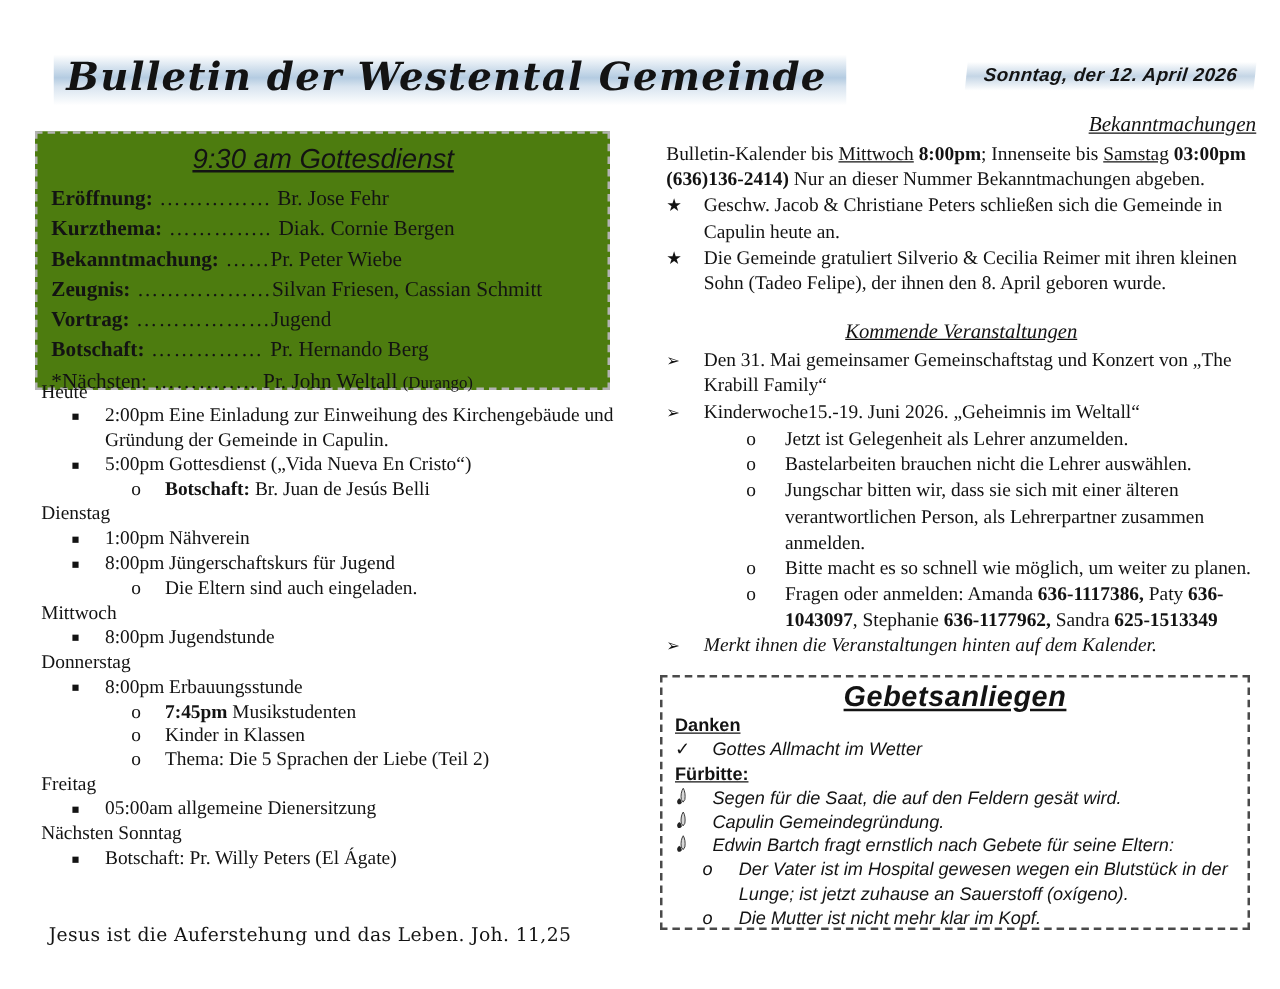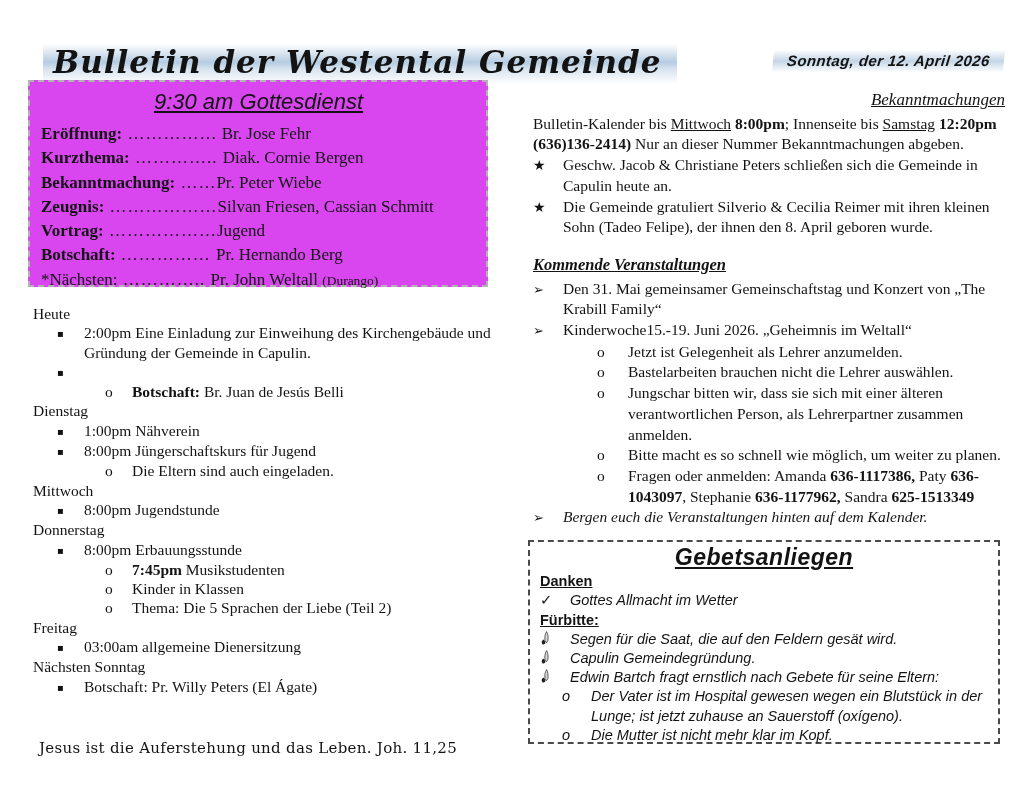--- a/index.html
+++ b/index.html
@@ -41,26 +41,26 @@
     padding: 4px 14px 5px;
     transform: skewX(-6deg);
     background: linear-gradient(180deg, rgba(198,214,230,0) 6%, rgba(186,206,225,0.85) 50%, rgba(255,255,255,0) 94%);
     white-space: nowrap;
   }
 
   
   .service-box {
     position: absolute;
     left: 28px;
-    top: 80px;
+    top: 105px;
     width: 460px;
     height: 207px;
     border: 2px dashed #b3b3b3;
     padding: 5px 10px 6px 11px;
-    background: #d946ef;
+    background: #4d7c0f;
   }
   .service-title {
     text-align: center;
     font-family: "Liberation Sans", sans-serif;
     font-style: italic;
     font-weight: 500;
     font-size: 22px;
     text-decoration: underline;
     margin: 2px 0 7px;
   }
@@ -115,24 +115,25 @@
     text-decoration: underline;
     margin-bottom: 3px;
   }
   .u { text-decoration: underline; }
   .b { font-weight: bold; }
   .star-row { display: flex; }
   .star-row > .bul { flex: none; width: 30px; font-size: 14px; font-family: "DejaVu Sans", sans-serif; }
   .v-gap { height: 17px; }
   .upc-heading {
     font-size: 16.5px;
-    font-weight: bold;
+    font-weight: normal;
     font-style: italic;
     text-decoration: underline;
     margin-bottom: 3px;
+    text-align: center;
   }
   .arrow-row { display: flex; }
   .arrow-row > .bul { flex: none; width: 30px; font-size: 13px; font-family: "DejaVu Sans", sans-serif; padding-top: 1px; }
   .sub-row { display: flex; margin-left: 64px; }
   .sub-row > .bul { flex: none; width: 31px; }
   .it { font-style: italic; }
 
   
   .prayer-box {
     position: absolute;
@@ -197,20 +198,21 @@
   </section>
 
   <section class="schedule">
     <div class="day">Heute</div>
     <div class="r1">
         <span class="bul">▪</span>
         <span>2:00pm Eine Einladung zur Einweihung des Kirchengebäude und Gründung der Gemeinde in Capulin.</span>
       </div>
     <div class="r1">
         <span class="bul">▪</span>
+        <span>5:00pm Gottesdienst („Vida Nueva En Cristo“)</span>
       </div>
     <div class="r2">
         <span class="bul">o</span>
         <span><b class="bd">Botschaft:</b><span> Br. Juan de Jesús Belli</span></span>
       </div>
     <div class="day">Dienstag</div>
     <div class="r1">
         <span class="bul">▪</span>
         <span>1:00pm Nähverein</span>
       </div>
@@ -240,34 +242,34 @@
         <span class="bul">o</span>
         <span>Kinder in Klassen</span>
       </div>
     <div class="r2">
         <span class="bul">o</span>
         <span>Thema: Die 5 Sprachen der Liebe (Teil 2)</span>
       </div>
     <div class="day">Freitag</div>
     <div class="r1">
         <span class="bul">▪</span>
-        <span>03:00am allgemeine Dienersitzung</span>
+        <span>05:00am allgemeine Dienersitzung</span>
       </div>
     <div class="day">Nächsten Sonntag</div>
     <div class="r1">
         <span class="bul">▪</span>
         <span>Botschaft: Pr. Willy Peters (El Ágate)</span>
       </div>
   </section>
 
   <div class="footer-verse">Jesus ist die Auferstehung und das Leben. Joh. 11,25</div>
 
   <section class="right-col">
     <h2 class="ann-heading">Bekanntmachungen</h2>
-    <p class="intro"><span>Bulletin-Kalender bis </span><span class="u">Mittwoch</span><span> </span><span class="b">8:00pm</span><span>; Innenseite bis </span><span class="u">Samstag</span><span> </span><span class="b">12:20pm</span><br><span class="b">(636)136-2414)</span><span> Nur an dieser Nummer Bekanntmachungen abgeben.</span></p>
+    <p class="intro"><span>Bulletin-Kalender bis </span><span class="u">Mittwoch</span><span> </span><span class="b">8:00pm</span><span>; Innenseite bis </span><span class="u">Samstag</span><span> </span><span class="b">03:00pm</span><br><span class="b">(636)136-2414)</span><span> Nur an dieser Nummer Bekanntmachungen abgeben.</span></p>
     <div class="star-row">
         <span class="bul">★</span>
         <span>Geschw. Jacob &amp; Christiane Peters schließen sich die Gemeinde in Capulin heute an.</span>
       </div>
     <div class="star-row">
         <span class="bul">★</span>
         <span>Die Gemeinde gratuliert Silverio &amp; Cecilia Reimer mit ihren kleinen Sohn (Tadeo Felipe), der ihnen den 8. April geboren wurde.</span>
       </div>
     <div class="v-gap"></div>
     <h2 class="upc-heading">Kommende Veranstaltungen</h2>
@@ -294,21 +296,21 @@
     <div class="sub-row">
         <span class="bul">o</span>
         <span>Bitte macht es so schnell wie möglich, um weiter zu planen.</span>
       </div>
     <div class="sub-row">
         <span class="bul">o</span>
         <span><span>Fragen oder anmelden: Amanda </span><span class="b">636-1117386,</span><span> Paty </span><span class="b">636-1043097</span><span>, Stephanie </span><span class="b">636-1177962,</span><span> Sandra </span><span class="b">625-1513349</span></span>
       </div>
     <div class="arrow-row">
         <span class="bul">➢</span>
-        <span class="it">Bergen euch die Veranstaltungen hinten auf dem Kalender.</span>
+        <span class="it">Merkt ihnen die Veranstaltungen hinten auf dem Kalender.</span>
       </div>
   </section>
 
   <section class="prayer-box">
     <div class="prayer-title">Gebetsanliegen</div>
     <div class="p-head">Danken</div>
     <div class="p-row">
         <span class="bul">✓</span>
         <span>Gottes Allmacht im Wetter</span>
       </div>

